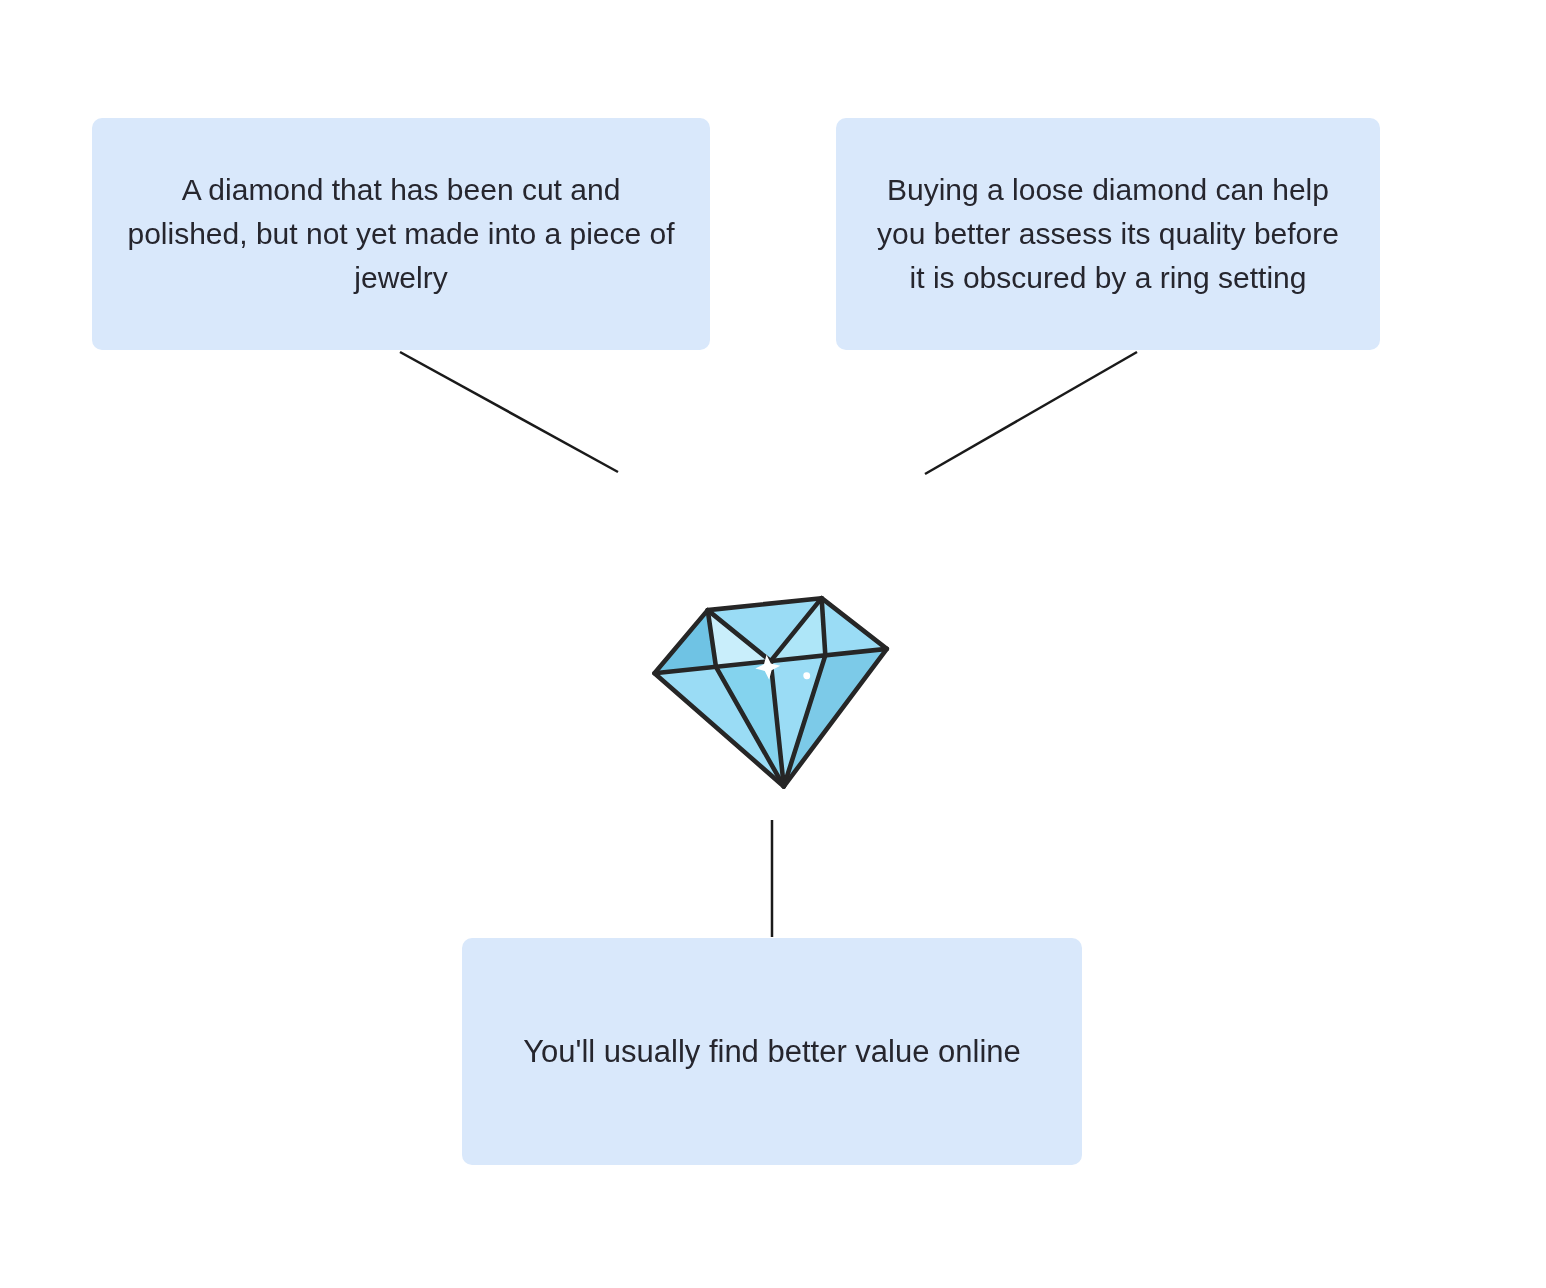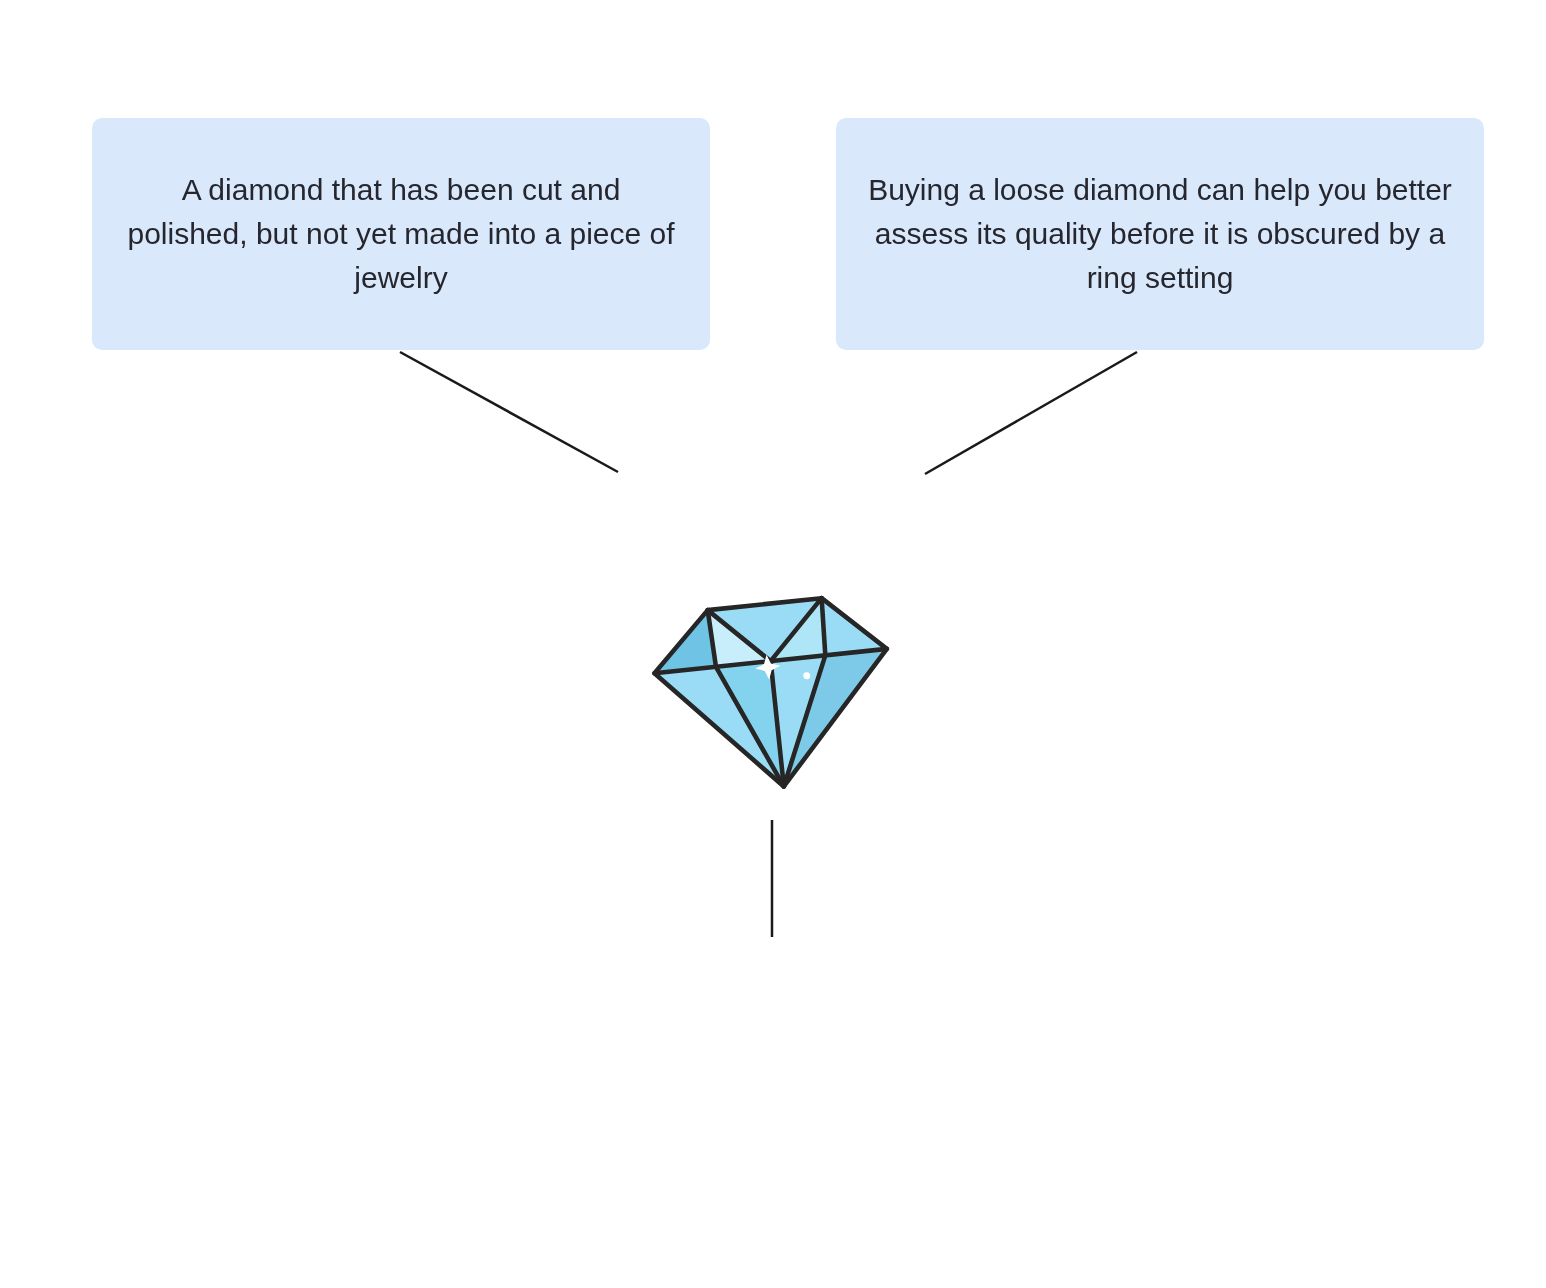--- a/index.html
+++ b/index.html
@@ -30,21 +30,21 @@
     align-items: center;
     justify-content: center;
     text-align: center;
     color: #26262e;
     font-size: 30px;
     line-height: 1.47;
     padding: 32px 30px;
     box-sizing: border-box;
   }
   .box-top-left  { left: 92px;  top: 118px; width: 618px; height: 232px; }
-  .box-top-right { left: 836px; top: 118px; width: 648px; height: 232px; }
+  .box-top-right { left: 836px; top: 118px; width: 544px; height: 232px; }
   .box-bottom    { left: 462px; top: 938px; width: 620px; height: 227px; font-size: 31px; }
   .title {
     position: absolute;
     left: 0;
     top: 498px;
     width: 1546px;
     text-align: center;
     font-size: 43px;
     font-weight: 700;
     letter-spacing: 1px;
@@ -103,14 +103,17 @@
         <polyline points="158,62 110,172"></polyline>
 
         <polygon points="60,12 160,12 212,62 110,172 8,62"></polygon>
       </g>
 
       <path d="M104 64 l3 -8 3 8 8 3 -8 3 -3 8 -3 -8 -8 -3 z" fill="#ffffff"></path>
       <circle cx="140" cy="78" r="3" fill="#ffffff"></circle>
     </svg>
   </div>
 
+  <div class="info-box box-bottom">
+    <span>You'll usually find better value online</span>
+  </div>
 
 </div>
 
 </body></html>

